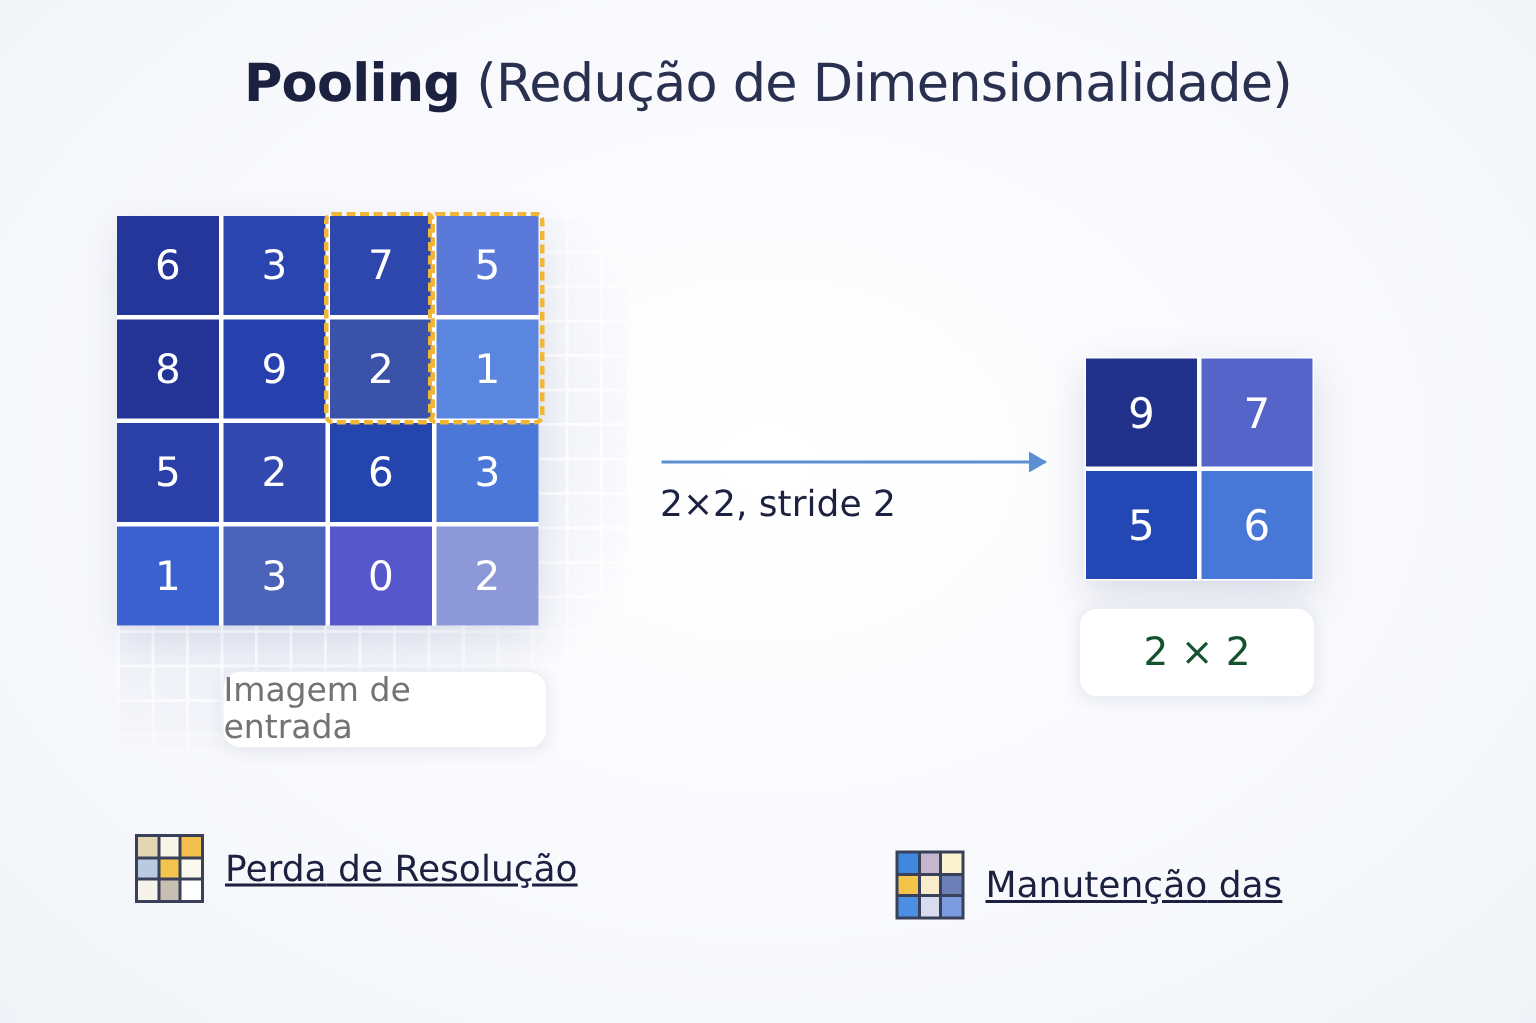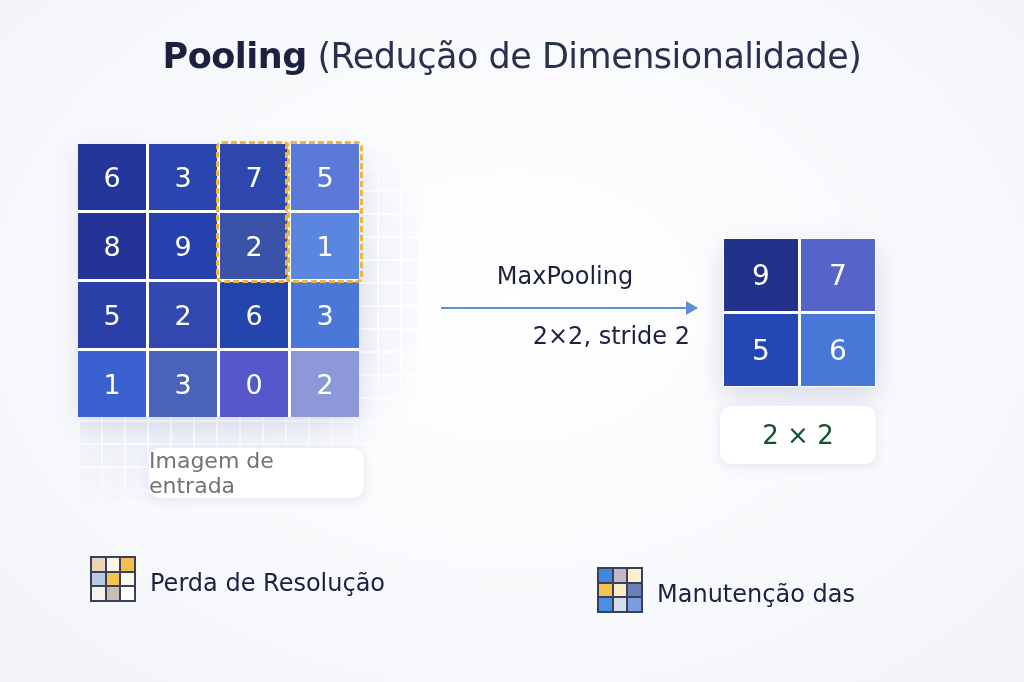--- a/index.html
+++ b/index.html
@@ -63,42 +63,42 @@
     }
     .arrow {
       position: absolute; left: 441px; top: 307px; width: 256px; height: 2px;
       background: #5b8fd1;
     }
     .arrow-head {
       position: absolute; left: 686px; top: 301px; width: 0; height: 0;
       border-left: 12px solid #5b8fd1; border-top: 7px solid transparent; border-bottom: 7px solid transparent;
     }
     .op-params {
-      position: absolute; left: 440px; top: 322px; width: 250px; text-align: right;
+      position: absolute; left: 440px; top: 322px; width: 250px; text-align: left;
       font-size: 24px; color: #1c2140;
     }
 
     .output-grid {
       position: absolute; left: 723px; top: 238px;
       display: grid; grid-template-columns: repeat(2, 74px); grid-template-rows: repeat(2, 72px);
       gap: 3px; background: #ffffff; padding: 1px;
       box-shadow: 0 10px 26px rgba(60,70,130,0.18);
     }
     .output-grid .cell { font-size: 28px; }
 
     .output-label {
       position: absolute; left: 719px; top: 405px; width: 158px; height: 60px;
       background: #ffffff; border-radius: 12px; border: 1px solid #eceff6;
       box-shadow: 0 2px 10px rgba(60,70,130,0.10);
       display: flex; align-items: center; justify-content: center;
       font-size: 26px; color: #14532d;
     }
 
     .legend {
-      position: absolute; display: flex; align-items: flex-end;
+      position: absolute; display: flex; align-items: center; text-decoration: underline;
     }
     .legend-text { font-size: 24px; color: #1c2140; line-height: 38px; }
     .legend-text .b { font-weight: normal; }
     .icon-grid {
       width: 46px; height: 46px; display: grid; grid-template-columns: repeat(3, 1fr); grid-template-rows: repeat(3, 1fr);
       gap: 2px; background: #39405a; padding: 2px; margin-right: 14px; margin-top: 0px;
     }
     .icon-grid div { width: 100%; height: 100%; }
   </style>
 </head>
@@ -129,21 +129,20 @@
       <div class="cell" style="background: rgb(74, 98, 184);">3</div>
       <div class="cell" style="background: rgb(86, 87, 203);">0</div>
       <div class="cell" style="background: rgb(140, 152, 216);">2</div>
     </div>
 
   <div class="window-box" style="left:216px; top:141px; width:74px; height:142px;"></div>
   <div class="window-box" style="left:285px; top:141px; width:78px; height:142px;"></div>
 
   <div class="input-label">Imagem de entrada</div>
 
-  <div class="op-name">MaxPooling</div>
   <div class="arrow"></div>
   <div class="arrow-head"></div>
   <div class="op-params">2×2, stride 2</div>
 
   <div class="output-grid" id="output-grid">
       <div class="cell" style="background: rgb(34, 49, 138);">9</div>
       <div class="cell" style="background: rgb(84, 100, 200);">7</div>
       <div class="cell" style="background: rgb(36, 71, 182);">5</div>
       <div class="cell" style="background: rgb(71, 120, 216);">6</div>
     </div>

